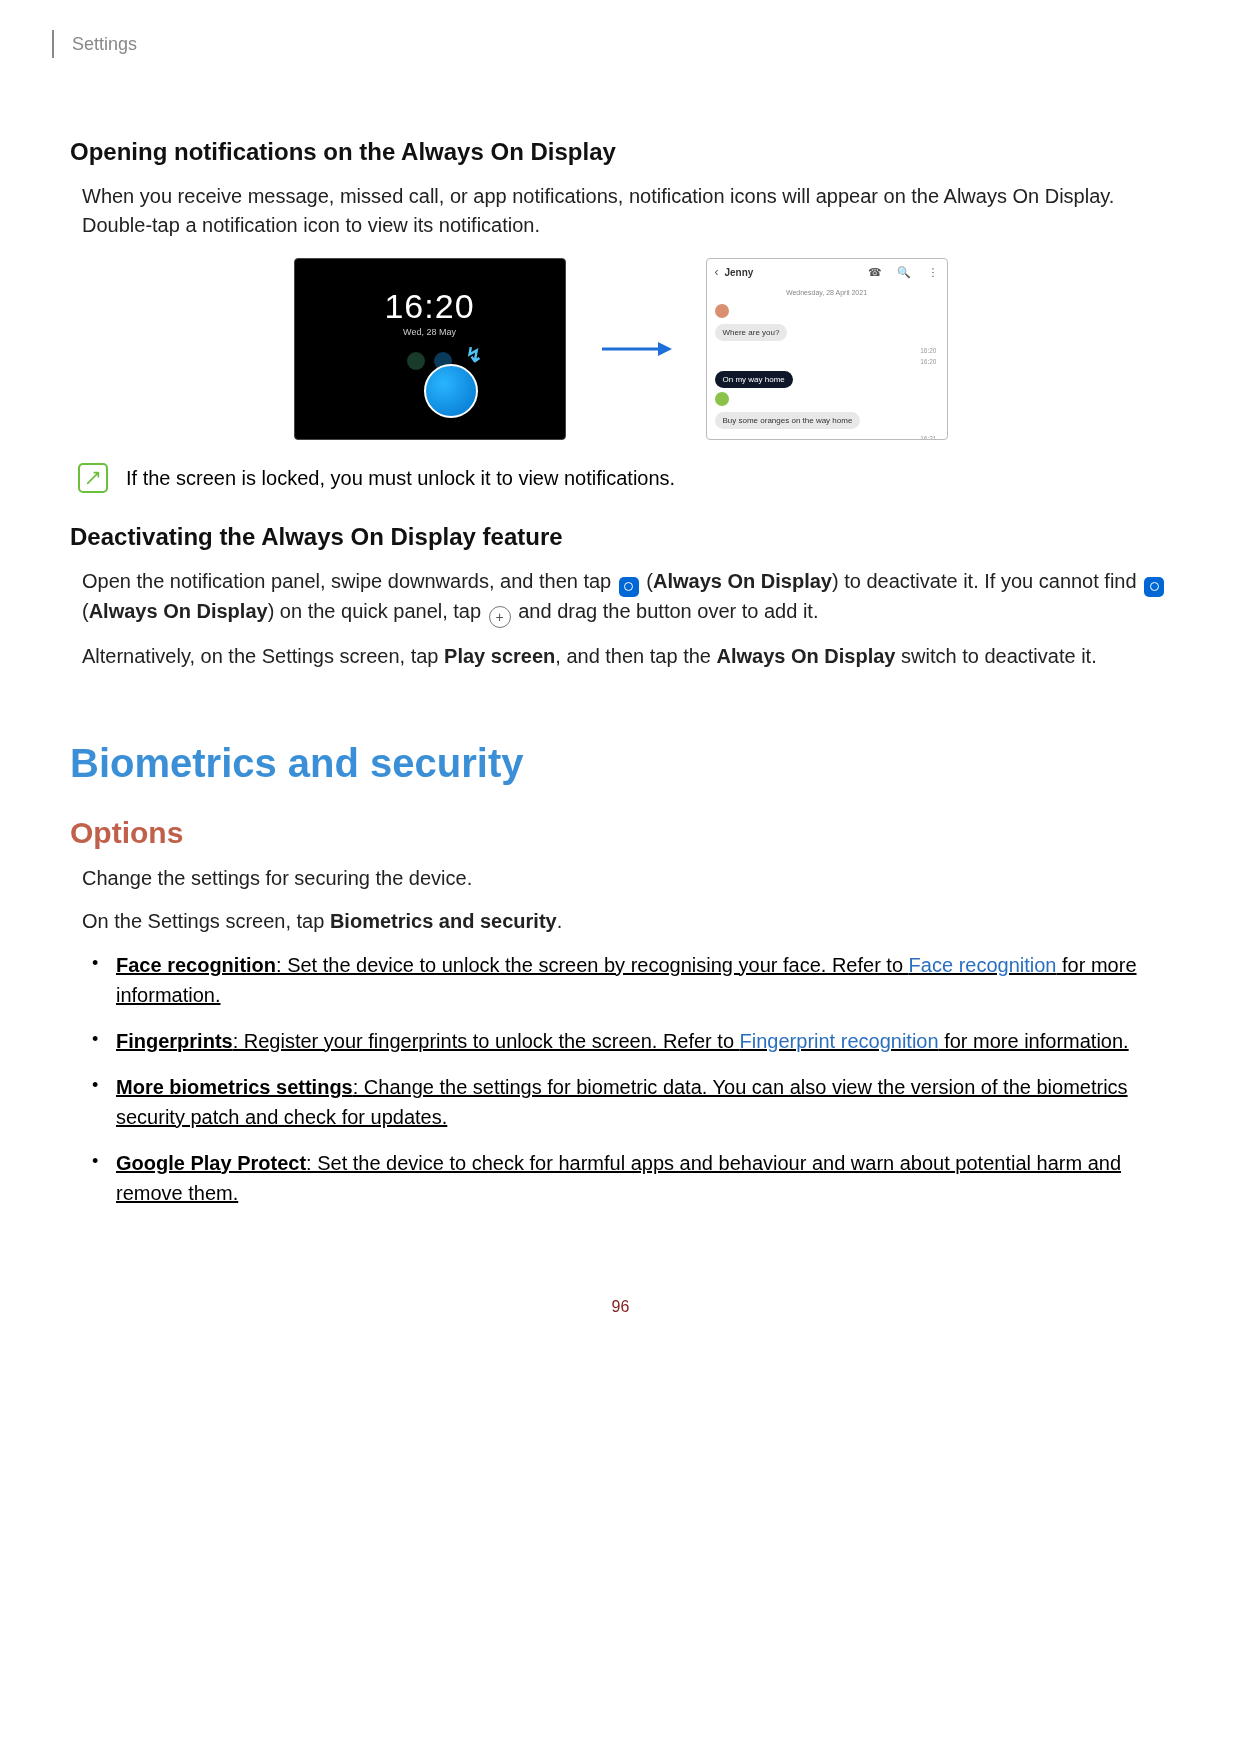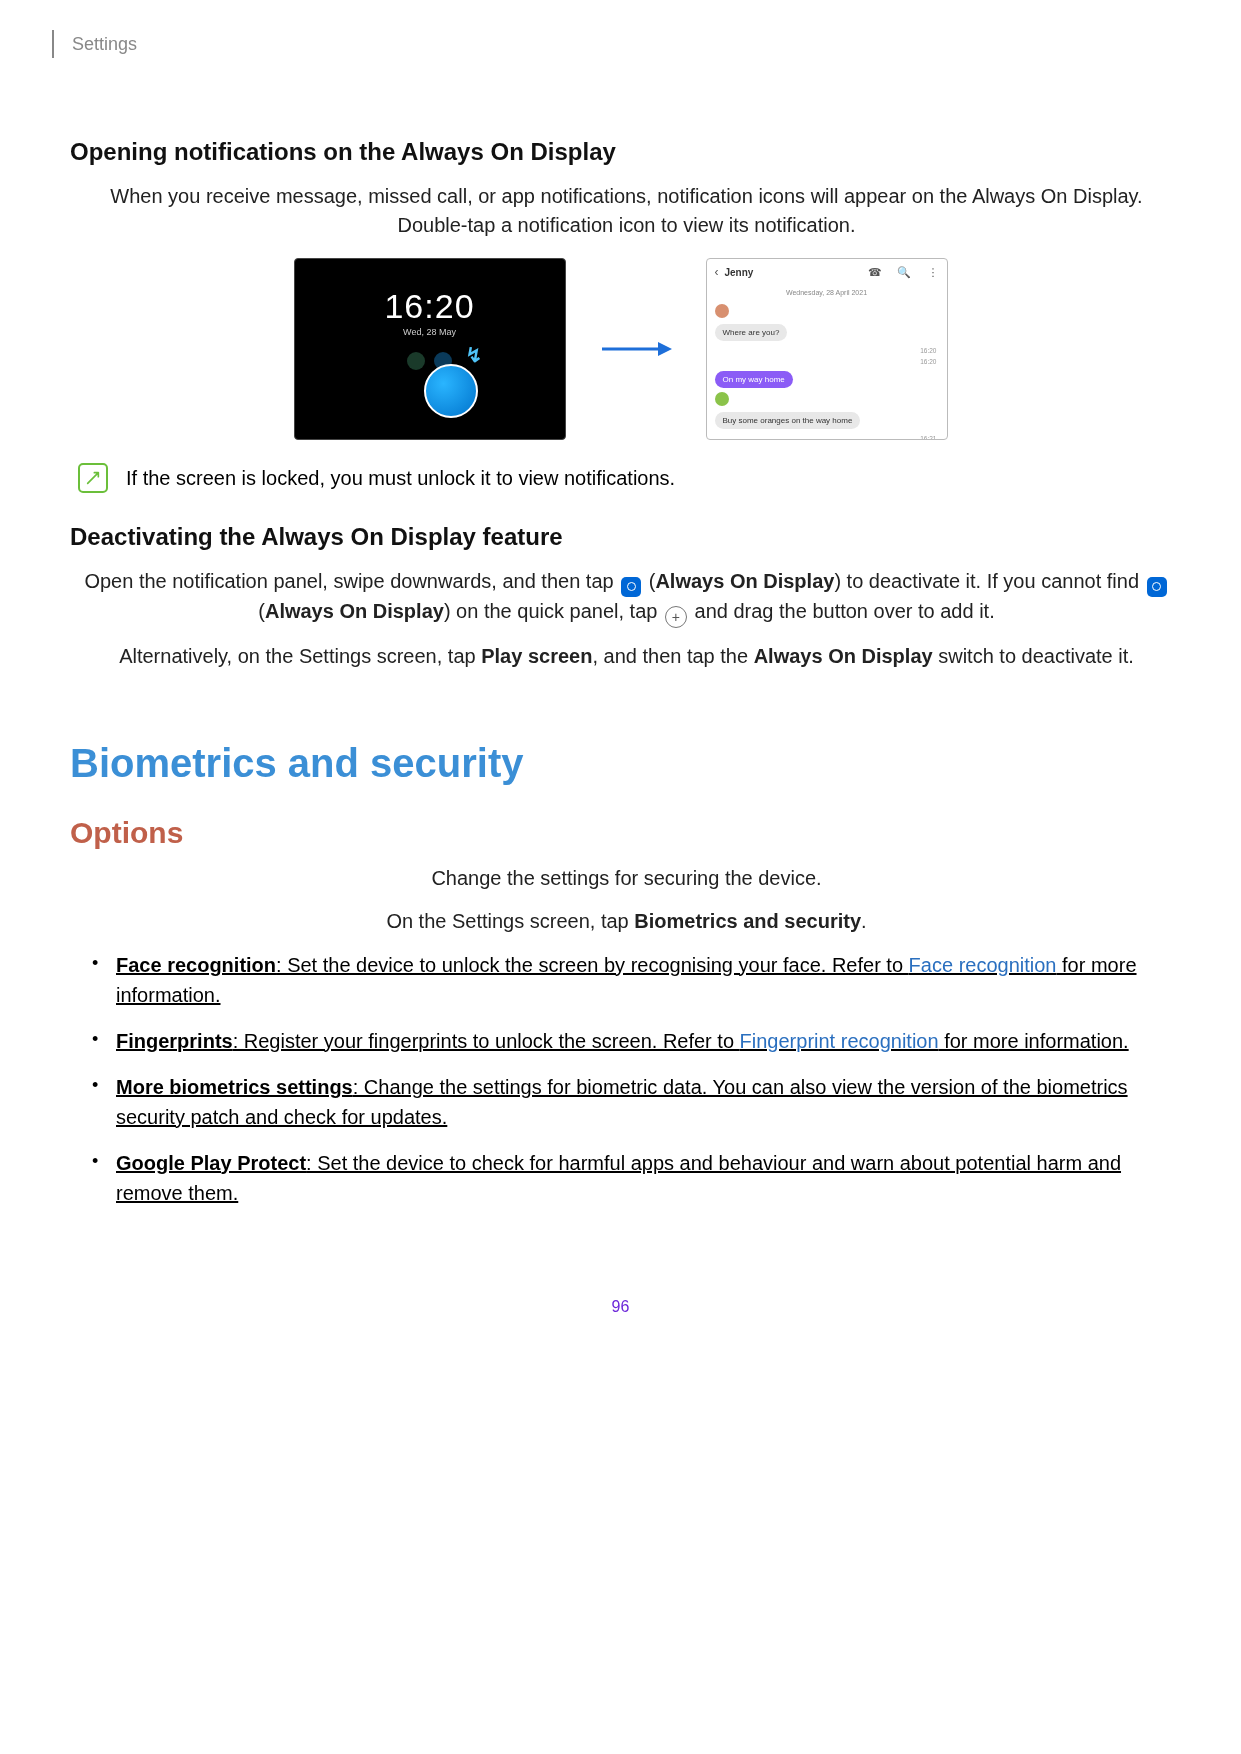--- a/index.html
+++ b/index.html
@@ -30,21 +30,20 @@
     font-size: 24px;
     font-weight: 700;
     margin: 0 0 16px 0;
     color: #111;
   }
   p.body-text {
     font-size: 20px;
     line-height: 1.45;
     margin: 0 0 14px 12px;
     color: #222;
-    text-align: center;
   }
   .figure-row {
     display: flex;
     align-items: center;
     justify-content: center;
     gap: 30px;
     margin: 18px 0 22px 0;
   }
   
   .phone-aod {
@@ -141,21 +140,21 @@
   .chat-header .back { font-size:12px; color:#555;}
   .chat-header .name { font-weight:700; font-size:10px; flex:0 0 auto;}
   .chat-header .spacer {flex:1;}
   .chat-header .hicon { font-size:11px; color:#555; margin-left:10px;}
   .chat-date { text-align:center; font-size:7px; color:#888; padding:4px 0 6px;}
   .msg-row { display:flex; align-items:flex-start; padding: 2px 8px; gap:6px;flex-direction:column;}
   .msg-row.right { justify-content:flex-end; }
   .avatar { width:14px; height:14px; border-radius:50%; background:#d89070; flex:0 0 auto;}
   .avatar.b { background:#8bc34a;}
   .bubble { background:#e8e8e8; border-radius:10px; padding:4px 8px; font-size:8px; max-width:130px;}
-  .bubble.mine { background:#8b5cf6; color:#fff;}
+  .bubble.mine { background:#0f172a; color:#fff;}
   .ts { font-size:6.5px; color:#999; align-self:flex-end; margin:0 2px;}
   
   .note-row {
     display:flex;
     align-items:flex-start;
     gap: 18px;
     margin: 8px 0 30px 0;
     padding-left: 8px;
   }
   .note-icon {
@@ -228,21 +227,21 @@
     content:"•";
     position:absolute;
     left:-8px;
     top:0;
     font-size:18px;
   }
   a.link { color:#2a6fbf; text-decoration:none; }
   .page-num {
     text-align:center;
     font-size:16px;
-    color:#6d28d9;
+    color:#7f1d1d;
     margin-top: 90px;
   }
 </style>
 </head>
 <body>
 
 <div class="page">
 
   <div class="breadcrumb">Settings</div>
 

